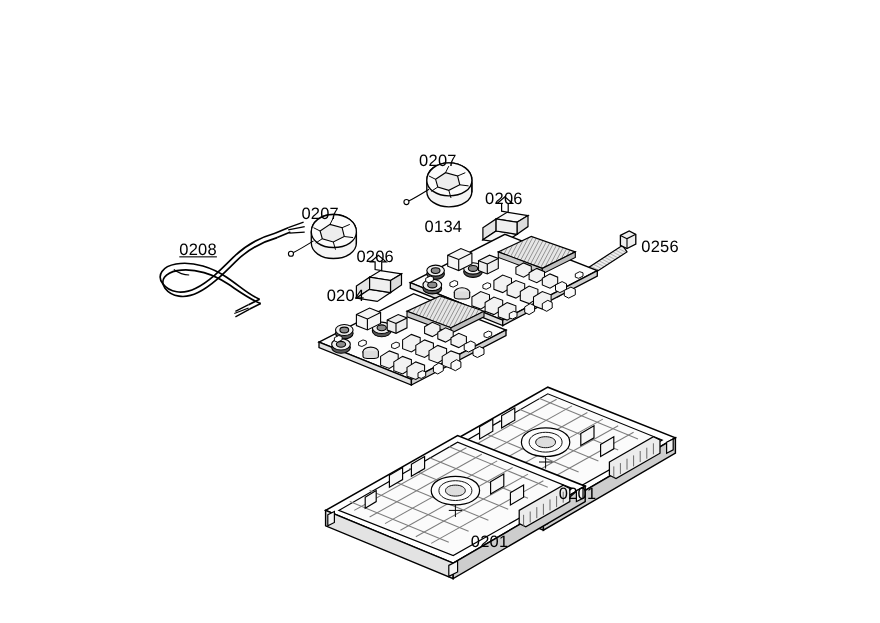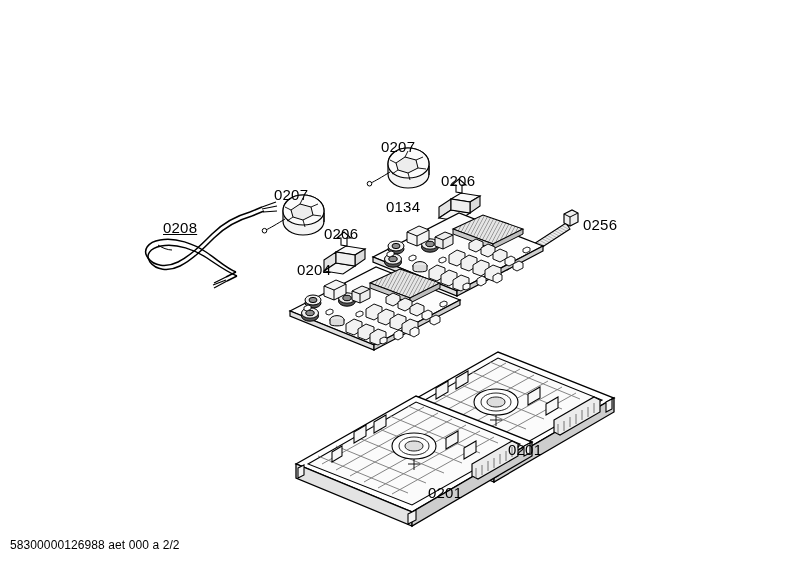--- a/index.html
+++ b/index.html
@@ -211,15 +211,14 @@
   <div class="lbl" style="left:274px;top:186px;">0207</div>
   <div class="lbl" style="left:381px;top:138px;">0207</div>
   <div class="lbl" style="left:324px;top:225px;">0206</div>
   <div class="lbl" style="left:441px;top:172px;">0206</div>
   <div class="lbl" style="left:386px;top:198px;">0134</div>
   <div class="lbl" style="left:277px;top:261px;margin-left:20px;">0204</div>
   <div class="lbl" style="left:583px;top:216px;">0256</div>
   <div class="lbl" style="left:508px;top:441px;">0201</div>
   <div class="lbl" style="left:428px;top:484px;">0201</div>
 
-  <div id="footer">58300000126988 aet 000 a 2/2</div>
 
 </div>
 
 </body></html>

